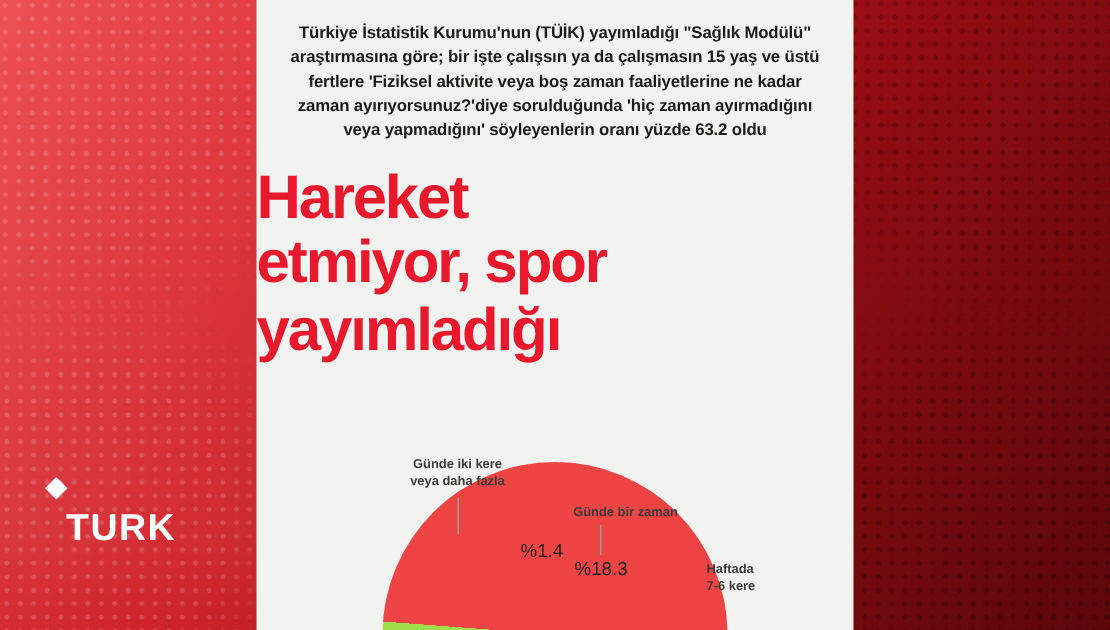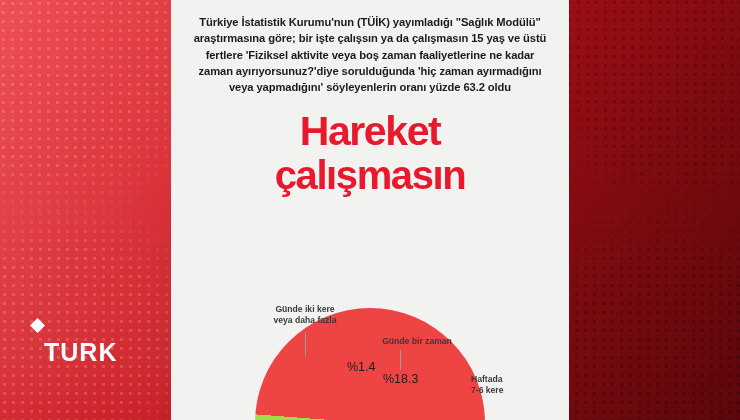--- a/index.html
+++ b/index.html
@@ -58,21 +58,20 @@
     padding: 14px 22px 0 22px;
     text-align: center;
     font-size: 11.2px;
     line-height: 1.46;
     font-weight: 700;
     color: #1b1b1b;
     letter-spacing: -0.1px;
   }
   #headline {
     margin-top: 14px;
-    text-align: center;
     color: #e8192c;
     font-weight: 700;
     letter-spacing: -1.4px;
   }
   #headline .l1 { display: block; font-size: 41px; line-height: 1.06; }
   #headline .l2 { display: block; font-size: 40px; line-height: 1.12; }
   #headline .l3 { display: block; font-size: 40px; line-height: 1.12; }
 
   
   #chart {
@@ -141,21 +140,22 @@
   <div class="dots d2"></div>
   <div class="dots d3"></div>
   <div class="dots d4"></div>
   <div class="sheen"></div>
 
   <div id="card">
     <p id="intro">Türkiye İstatistik Kurumu'nun (TÜİK) yayımladığı "Sağlık Modülü" araştırmasına göre; bir işte çalışsın ya da çalışmasın 15 yaş ve üstü fertlere 'Fiziksel aktivite veya boş zaman faaliyetlerine ne kadar zaman ayırıyorsunuz?'diye sorulduğunda 'hiç zaman ayırmadığını veya yapmadığını' söyleyenlerin oranı yüzde 63.2 oldu</p>
 
     <div id="headline">
       <span class="l1">Hareket</span>
-      <span class="l3">çalışmasın</span>
+      <span class="l2">etmiyor, spor</span>
+      <span class="l3">yayımladığı</span>
     </div>
 
     <div id="chart">
       <div id="pie-wrap">
         <div id="pie" style="background: conic-gradient(rgb(239, 68, 68) 0deg, rgb(239, 68, 68) 227.52deg, rgb(23, 168, 74) 227.52deg, rgb(23, 168, 74) 232.56deg, rgb(158, 222, 74) 232.56deg, rgb(158, 222, 74) 274.32deg, rgb(239, 68, 68) 274.32deg, rgb(239, 68, 68) 360deg);"></div>
       </div>
 
       <div class="lbl" style="left: 88px; top: 2px; width: 92px;">Günde iki kere
 veya daha fazla</div>
       <div class="tick" style="left: 134px; top: 30px; height: 24px;"></div>

